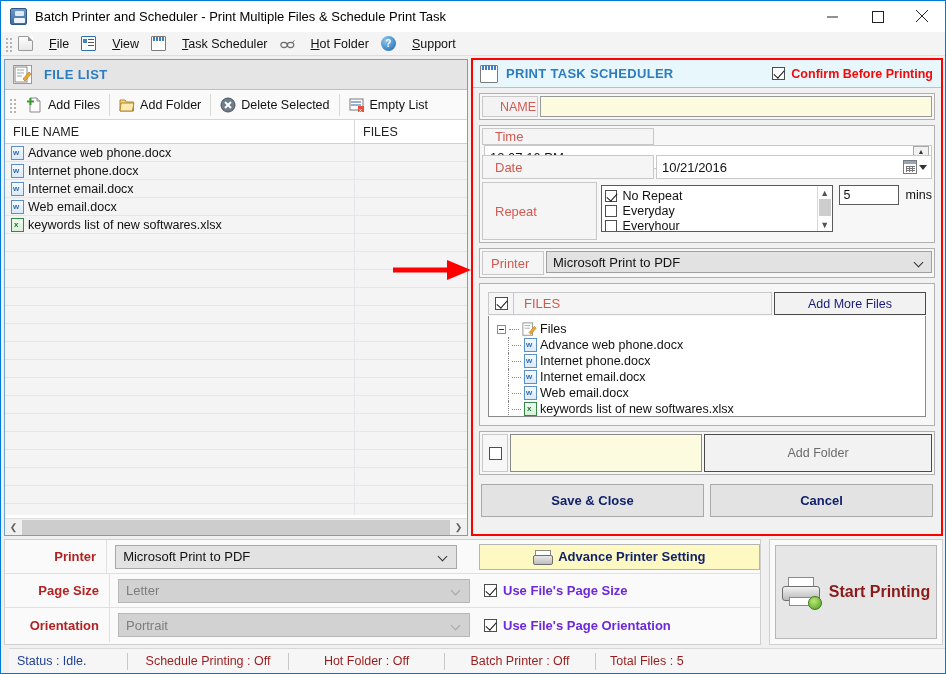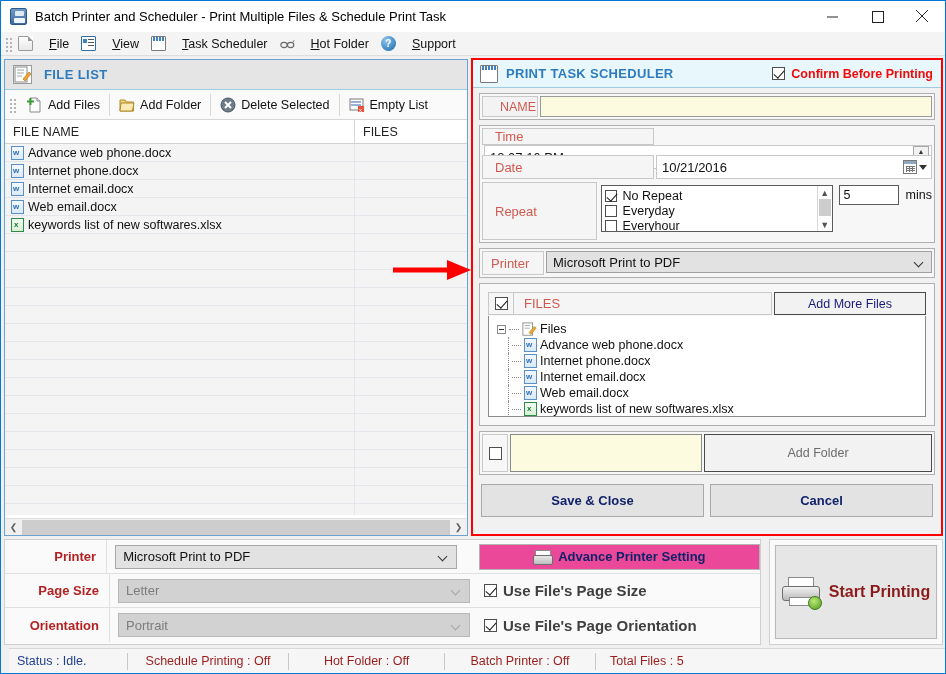--- a/index.html
+++ b/index.html
@@ -231,22 +231,22 @@
      border:1px solid #cfcfcf; background:#fafafa; }
   .srow { display:flex; height:34px; align-items:center; border-bottom:1px solid #e0e0e0; }
   .srow:last-child { border-bottom:0; }
   .slab { width:104px; text-align:right; padding-right:10px; font-size:13px; font-weight:bold; color:#b22222; }
   .sdivider { width:1px; height:34px; background:#e0e0e0; }
   .scombo { width:352px; height:24px; margin-left:8px; background:#e2e2e2; border:1px solid #a8a8a8;
      display:flex; align-items:center; padding-left:7px; font-size:13px; color:#111; }
   .scombo.disabled { background:#d2d2d2; color:#7d7d7d; border-color:#b8b8b8; }
   .scombo.disabled .chev:after { border-color:#a5a5a5; }
   .scheck { display:flex; align-items:center; gap:6px; margin-left:14px; }
-  .scheck .lbl { font-size:15px; font-weight:bold; color:#404040; }
-  .advbtn { width:290px; height:26px; margin-left:22px; background:#ec4899; border:1px solid #b4b4b4;
+  .scheck .lbl { font-size:13px; font-weight:bold; color:#6d28d9; }
+  .advbtn { width:290px; height:26px; margin-left:22px; background:#fef9c3; border:1px solid #b4b4b4;
      display:flex; align-items:center; justify-content:center; gap:7px;
      font-size:13px; font-weight:bold; color:#11226b; }
   .prn-icon { width:18px;height:14px; position:relative; flex:none; }
   .prn-icon:before{content:"";position:absolute;left:2px;top:0;width:14px;height:5px;background:#fdfdfd;border:1px solid #8a8a8a;}
   .prn-icon:after{content:"";position:absolute;left:0;top:5px;width:18px;height:8px;border:1px solid #6e6e6e;border-radius:2px;
      background:linear-gradient(#e9e9e9,#bdbdbd);}
 
   #startbox { position:absolute; left:765px; top:0; width:174px; height:106px;
      border:1px solid #cfcfcf; background:#fafafa; padding:5px; }
   #startbtn { width:162px; height:94px; background:#e6e6e6; border:1px solid #b8b8b8;

